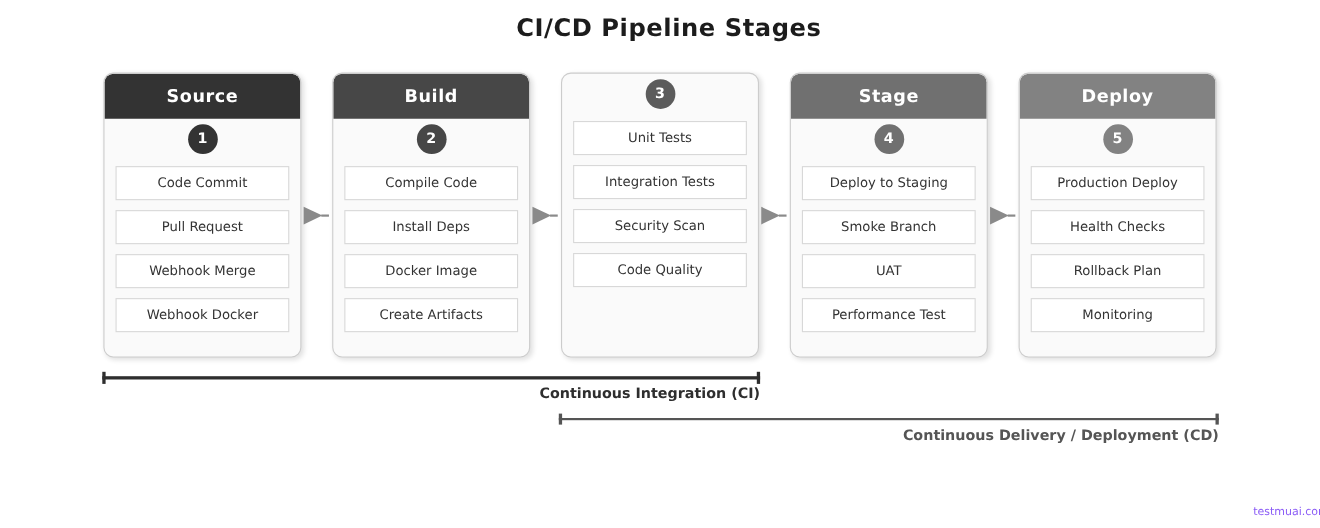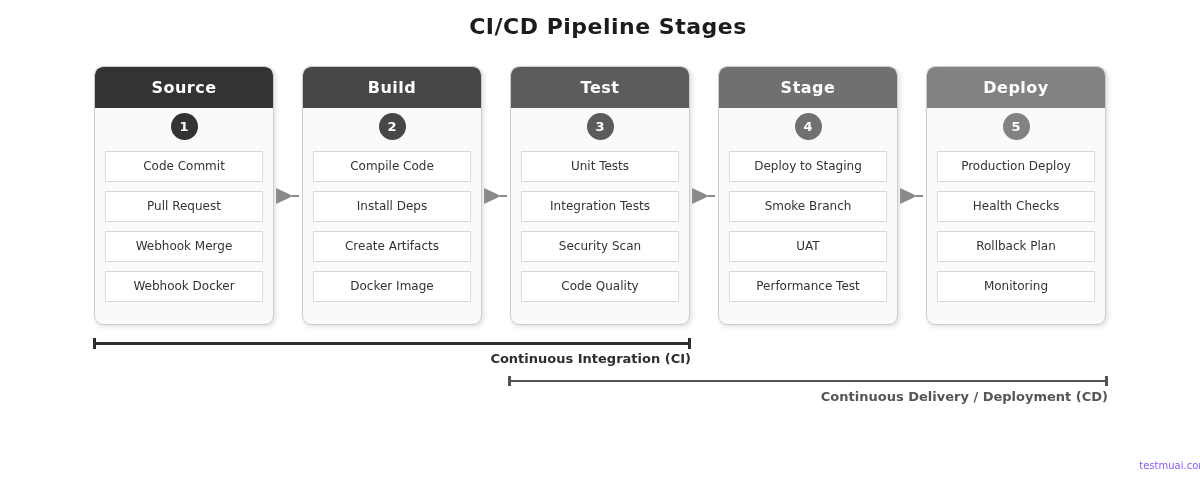--- a/index.html
+++ b/index.html
@@ -184,33 +184,32 @@
           <span class="tri"></span>
           <span class="tail"></span>
         </span>
     </div>
 
     <div class="stage-card" style="--hdr: #474747;">
       <div class="stage-header">Build</div>
       <div class="stage-number">2</div>
       <div class="stage-item">Compile Code</div>
       <div class="stage-item">Install Deps</div>
+      <div class="stage-item">Docker Image</div>
       <div class="stage-item">Create Artifacts</div>
-      <div class="stage-item">Docker Image</div>
     </div>
 
     <div class="arrow-gap">
       <span class="arrow" style="--arrow: #8a8a8a;">
           <span class="tri"></span>
           <span class="tail"></span>
         </span>
     </div>
 
     <div class="stage-card" style="--hdr: #5c5c5c;">
-      <div class="stage-header">Test</div>
       <div class="stage-number">3</div>
       <div class="stage-item">Unit Tests</div>
       <div class="stage-item">Integration Tests</div>
       <div class="stage-item">Security Scan</div>
       <div class="stage-item">Code Quality</div>
     </div>
 
     <div class="arrow-gap">
       <span class="arrow" style="--arrow: #8a8a8a;">
           <span class="tri"></span>

